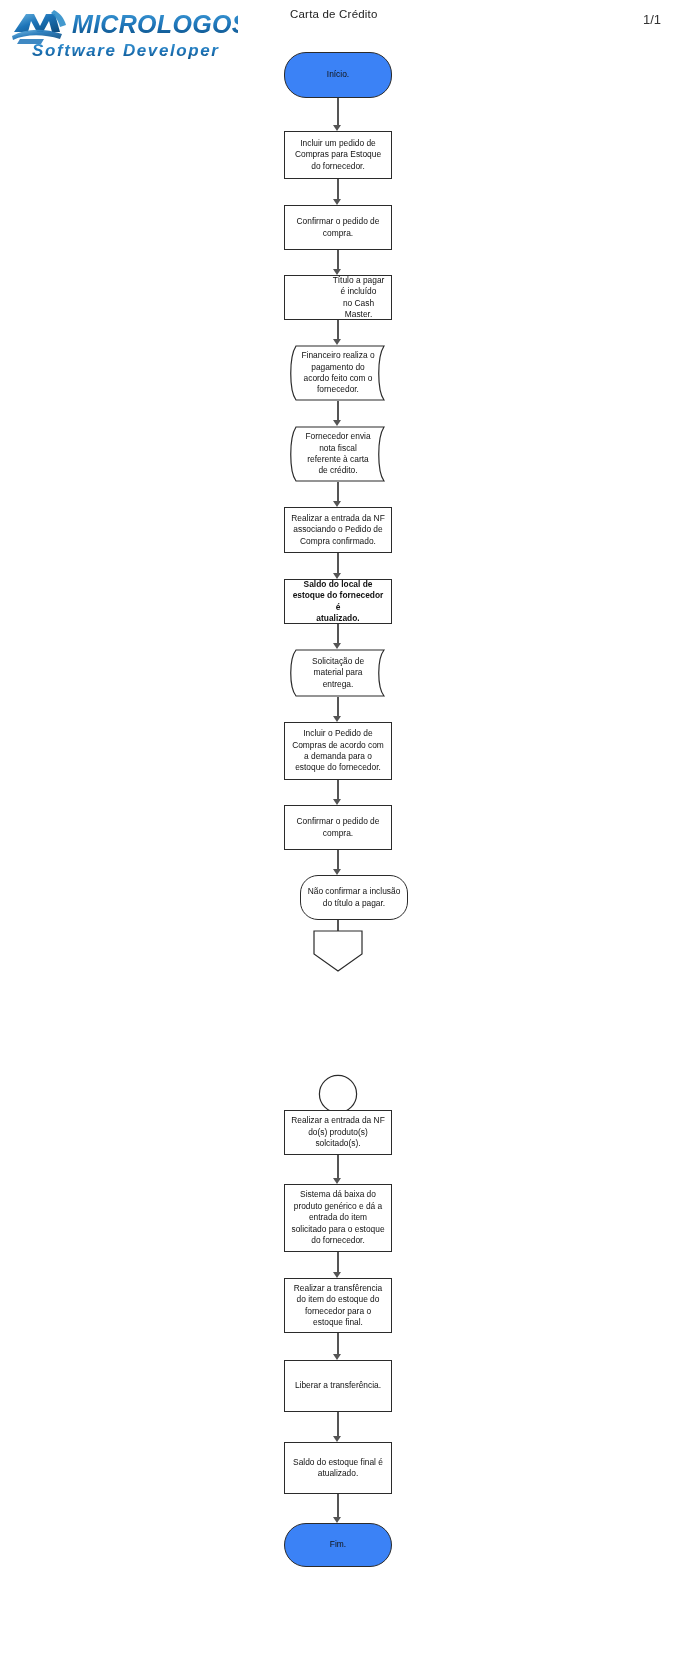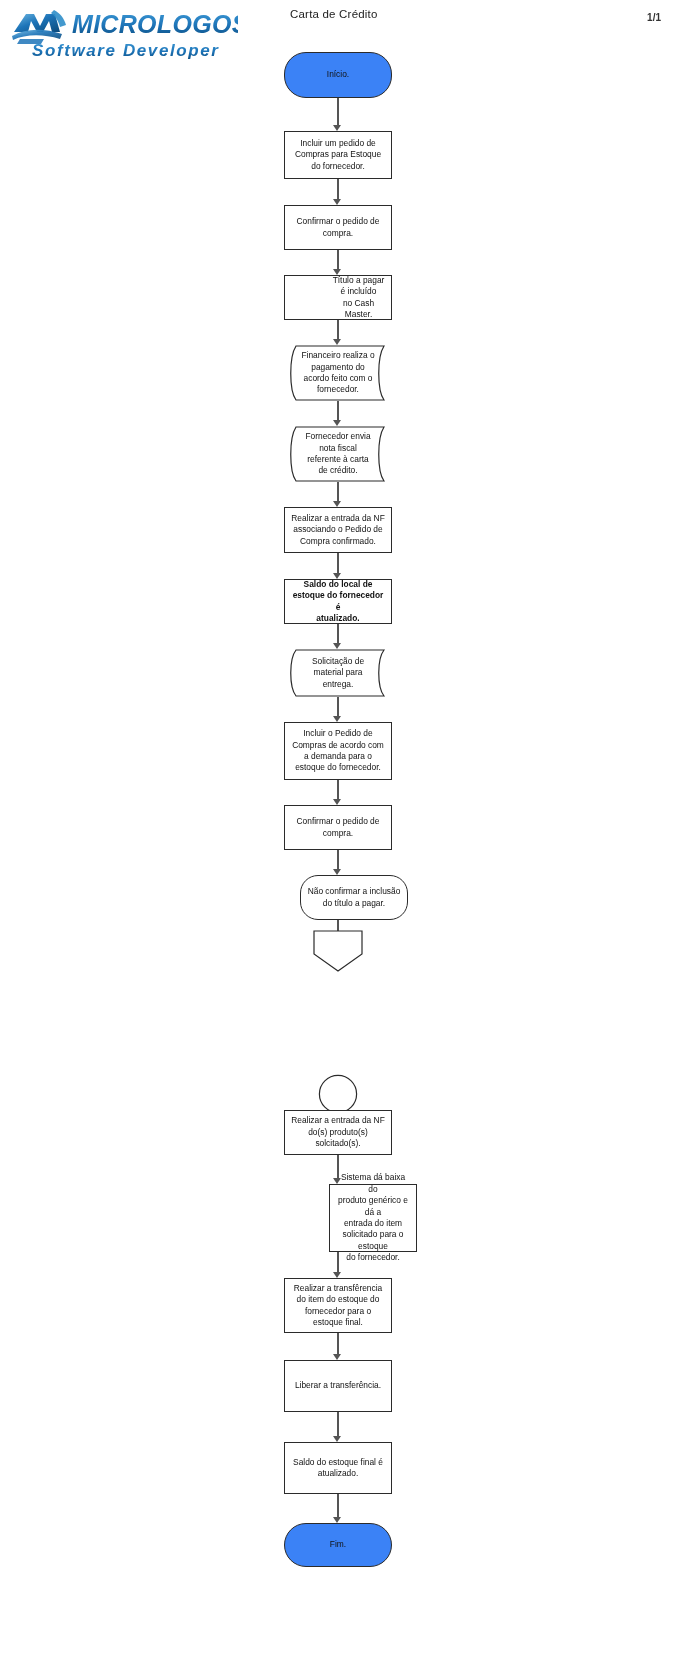--- a/index.html
+++ b/index.html
@@ -33,23 +33,22 @@
     left: 290px; top: 8px;
     width: 200px;
     font-size: 11.5px;
     letter-spacing: .2px;
     color: #222;
     white-space: nowrap;
   }
   #page-num {
     position: absolute;
     right: 14px; top: 12px;
-    font-size: 10px;
+    font-size: 13px;
     color: #333;
-    font-weight: bold;
   }
 
   
   #flow {
     position: absolute;
     left: 0; top: 0;
     width: 675px; height: 1664px;
   }
   .node {
     position: absolute;
@@ -260,21 +259,21 @@
   <div class="arrow" style="left:333px; top:1134px;"></div>
 
   <div class="node n-process" style="left:284px; top:1110px; width:108px; height:45px;">
     <span class="txt">Realizar a entrada da NF
 do(s) produto(s)
 solcitado(s).</span>
   </div>
   <div class="link" style="left:337px; top:1155px; height:25px;"></div>
   <div class="arrow" style="left:333px; top:1178px;"></div>
 
-  <div class="node n-process" style="left:284px; top:1184px; width:88px; height:68px;margin-left:45px;">
+  <div class="node n-process" style="left:284px; top:1184px; width:108px; height:68px;">
     <span class="txt">Sistema dá baixa do
 produto genérico e dá a
 entrada do item
 solicitado para o estoque
 do fornecedor.</span>
   </div>
   <div class="link" style="left:337px; top:1252px; height:22px;"></div>
   <div class="arrow" style="left:333px; top:1272px;"></div>
 
   <div class="node n-process" style="left:284px; top:1278px; width:108px; height:55px;">

